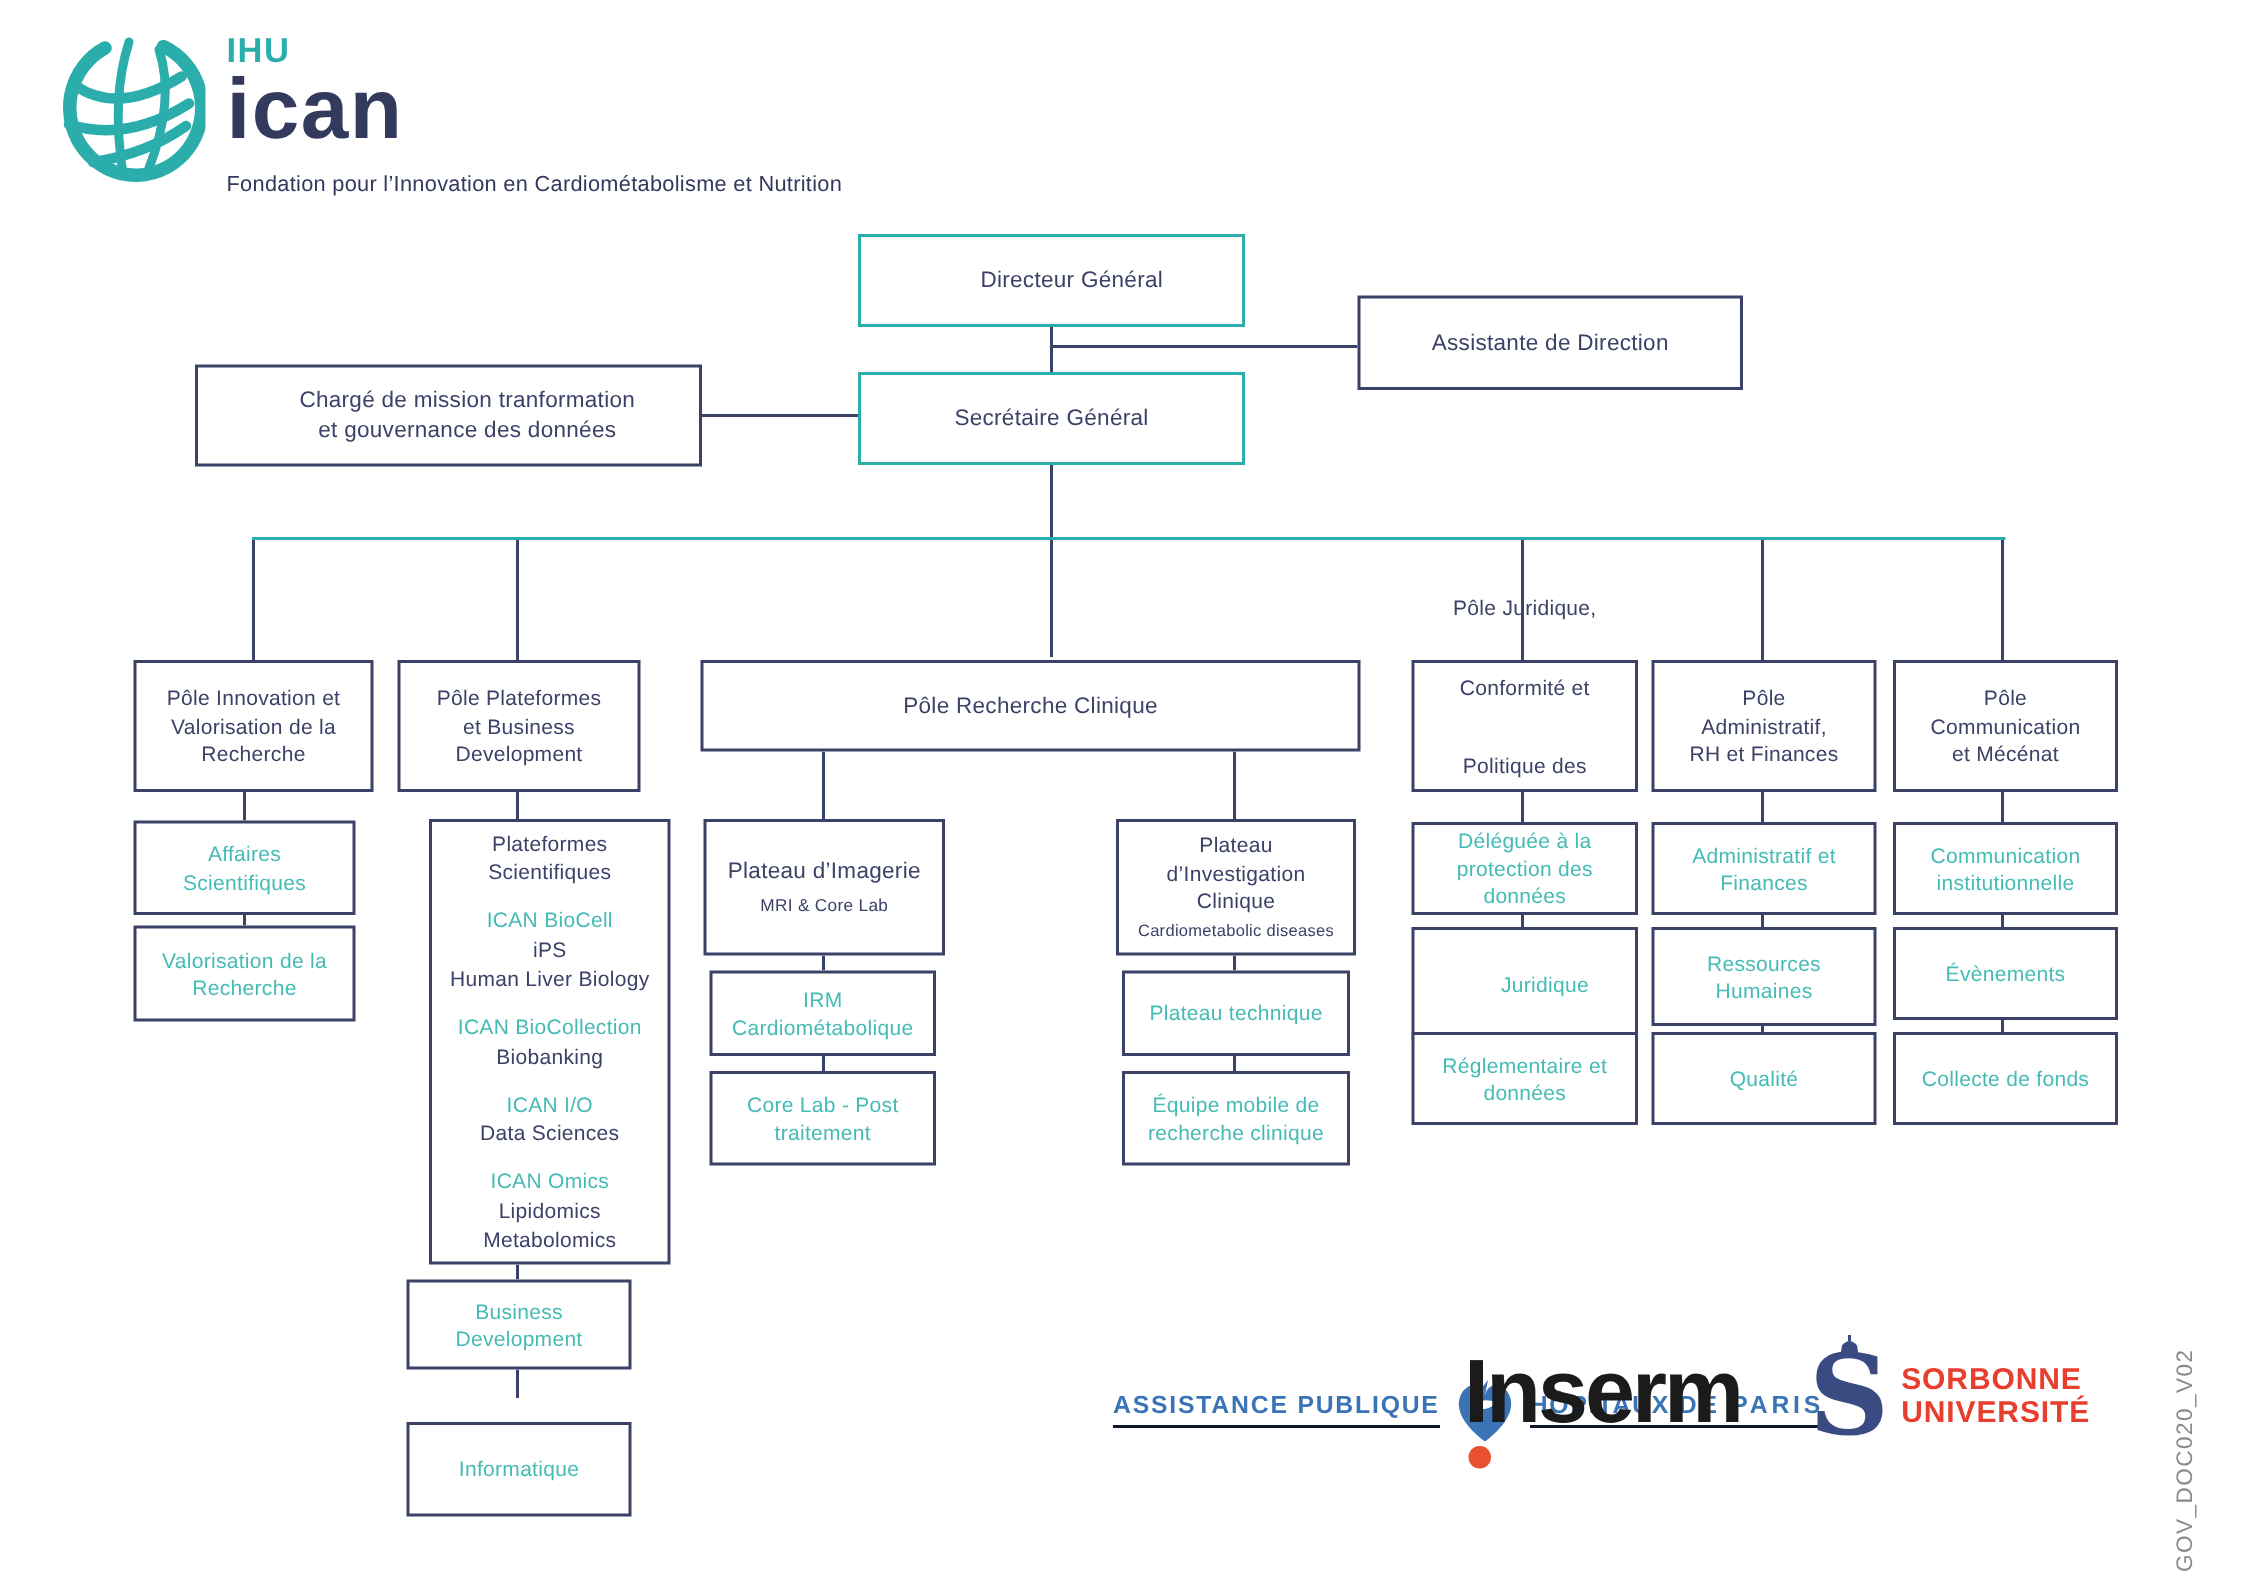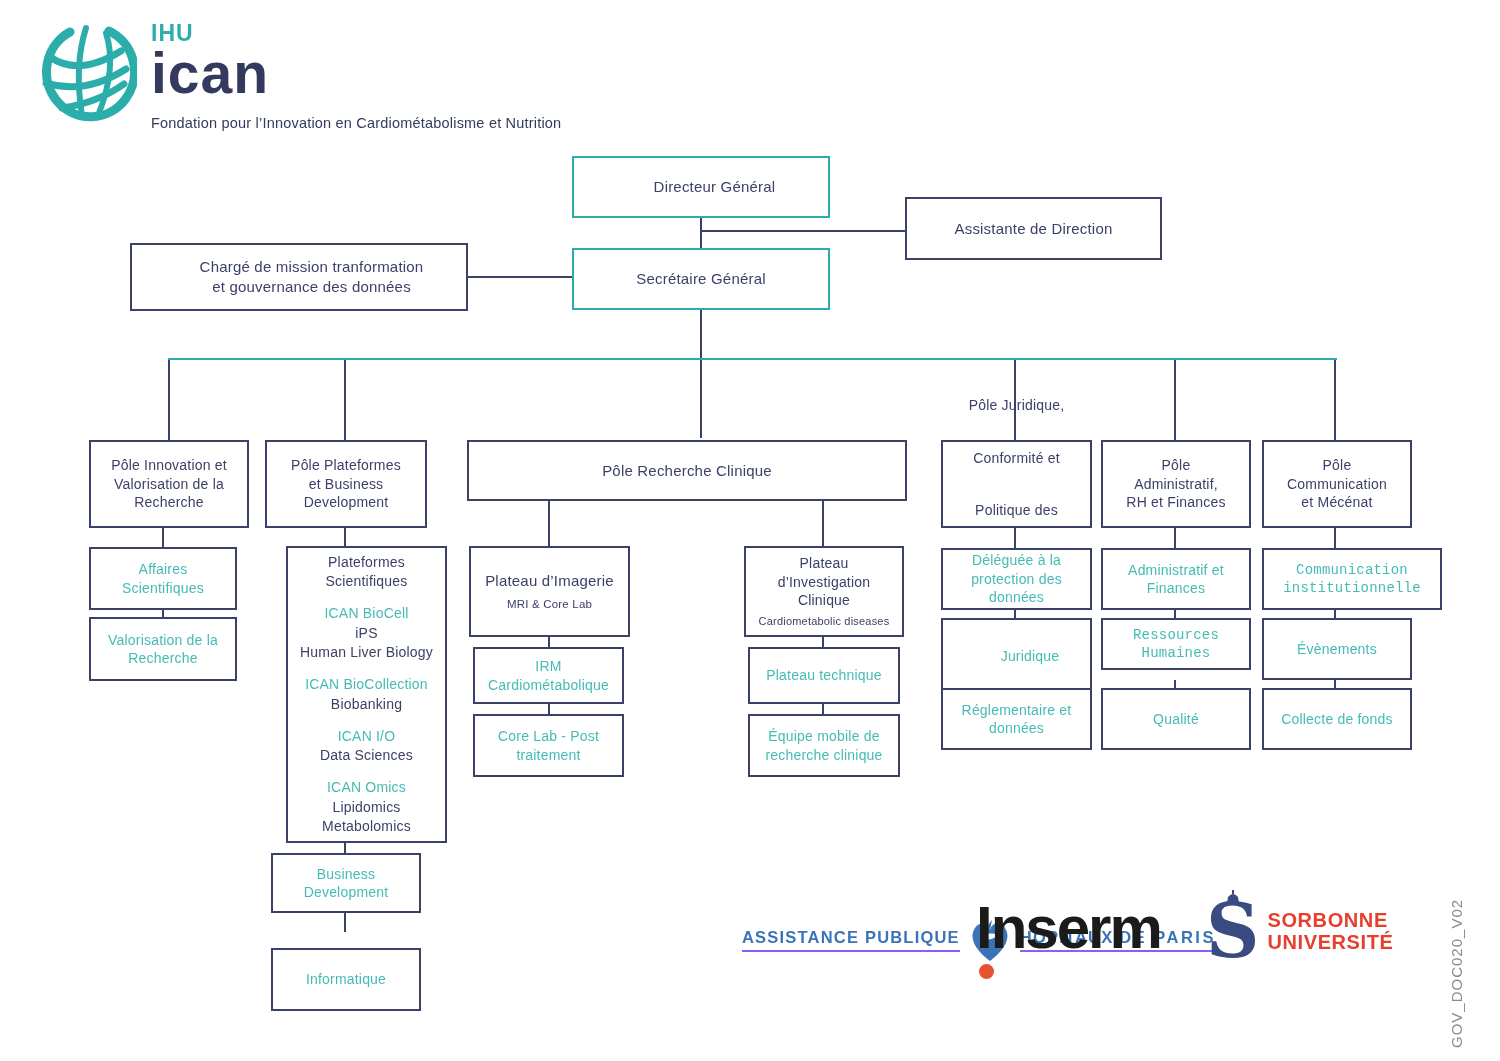--- a/index.html
+++ b/index.html
@@ -26,21 +26,21 @@
   .platforms .grp{margin-top:13px;}
   
   .logo{position:absolute;left:37px;top:22px;display:flex;z-index:2;}
   .logo-text{margin-left:14px;}
   .logo-ihu{color:#2BAEAB;font-weight:bold;font-size:23px;letter-spacing:1px;display:block;line-height:1;}
   .logo-ican{color:#343A5E;font-weight:bold;font-size:57px;letter-spacing:1px;display:block;line-height:.92;margin-top:2px;}
   .logo-tagline{display:block;margin-top:14px;font-size:14.5px;line-height:1.38;color:#343A5E;letter-spacing:.2px;}
   
   .aphp{position:absolute;left:742px;top:916px;display:flex;align-items:center;gap:7px;color:#3B74B6;z-index:2;}
   .aphp .blk{font-weight:bold;font-size:16.5px;line-height:1.15;letter-spacing:1.2px;text-align:left;
-    border-bottom:2px solid #8b5cf6;padding-bottom:3px;}
+    border-bottom:2px solid #0f172a;padding-bottom:3px;}
   .inserm{position:absolute;left:976px;top:898px;z-index:2;}
   .inserm .word{font-size:60px;font-weight:bold;color:#1b1b1b;letter-spacing:-2px;line-height:1;}
   .inserm .dot{position:absolute;left:3px;top:66px;width:15px;height:15px;border-radius:50%;background:#E8502E;}
   .sorbonne{position:absolute;left:1206px;top:896px;display:flex;align-items:center;gap:8px;z-index:2;}
   .sorbonne .sglyph{position:relative;font-family:"DejaVu Serif",serif;font-size:74px;line-height:.95;color:#3A4B82;font-weight:bold;}
   .sorbonne .dome{position:absolute;left:50%;top:-6px;transform:translateX(-50%);}
   .sorbonne .txt{color:#E73E2D;font-weight:bold;font-size:20px;line-height:1.12;letter-spacing:.6px;}
   .docref{
     position:absolute;left:1448px;top:852px;height:196px;display:flex;align-items:center;
     writing-mode:vertical-lr;transform:rotate(180deg);
@@ -200,35 +200,35 @@
   <div class="box" style="left:1101px;top:440px;width:150px;height:88px;">
     <span class="ln">Pôle</span>
     <span class="ln">Administratif,</span>
     <span class="ln">RH et Finances</span>
   </div>
   <div class="line" style="left:1174px;top:528px;width:2px;height:20px;"></div>
   <div class="box teal-text" style="left:1101px;top:548px;width:150px;height:62px;">
     <span>Administratif et Finances</span>
   </div>
   <div class="line" style="left:1174px;top:610px;width:2px;height:8px;"></div>
-  <div class="box teal-text" style="left:1101px;top:618px;width:150px;height:52px;font-family:Liberation Mono, monospace;">
+  <div class="box teal-text" style="left:1101px;top:618px;width:150px;height:66px;">
     <span>Ressources Humaines</span>
   </div>
   <div class="line" style="left:1174px;top:680px;width:2px;height:8px;"></div>
   <div class="box teal-text" style="left:1101px;top:688px;width:150px;height:62px;">
     <span>Qualité</span>
   </div>
 
   <div class="box" style="left:1262px;top:440px;width:150px;height:88px;">
     <span class="ln">Pôle</span>
     <span class="ln">Communication</span>
     <span class="ln">et Mécénat</span>
   </div>
   <div class="line" style="left:1334px;top:528px;width:2px;height:20px;"></div>
-  <div class="box teal-text" style="left:1262px;top:548px;width:180px;height:62px;font-family:Liberation Mono, monospace;">
+  <div class="box teal-text" style="left:1262px;top:548px;width:150px;height:62px;">
     <span>Communication institutionnelle</span>
   </div>
   <div class="line" style="left:1334px;top:610px;width:2px;height:8px;"></div>
   <div class="box teal-text" style="left:1262px;top:618px;width:150px;height:62px;">
     <span>Évènements</span>
   </div>
   <div class="line" style="left:1334px;top:680px;width:2px;height:8px;"></div>
   <div class="box teal-text" style="left:1262px;top:688px;width:150px;height:62px;">
     <span>Collecte de fonds</span>
   </div>

